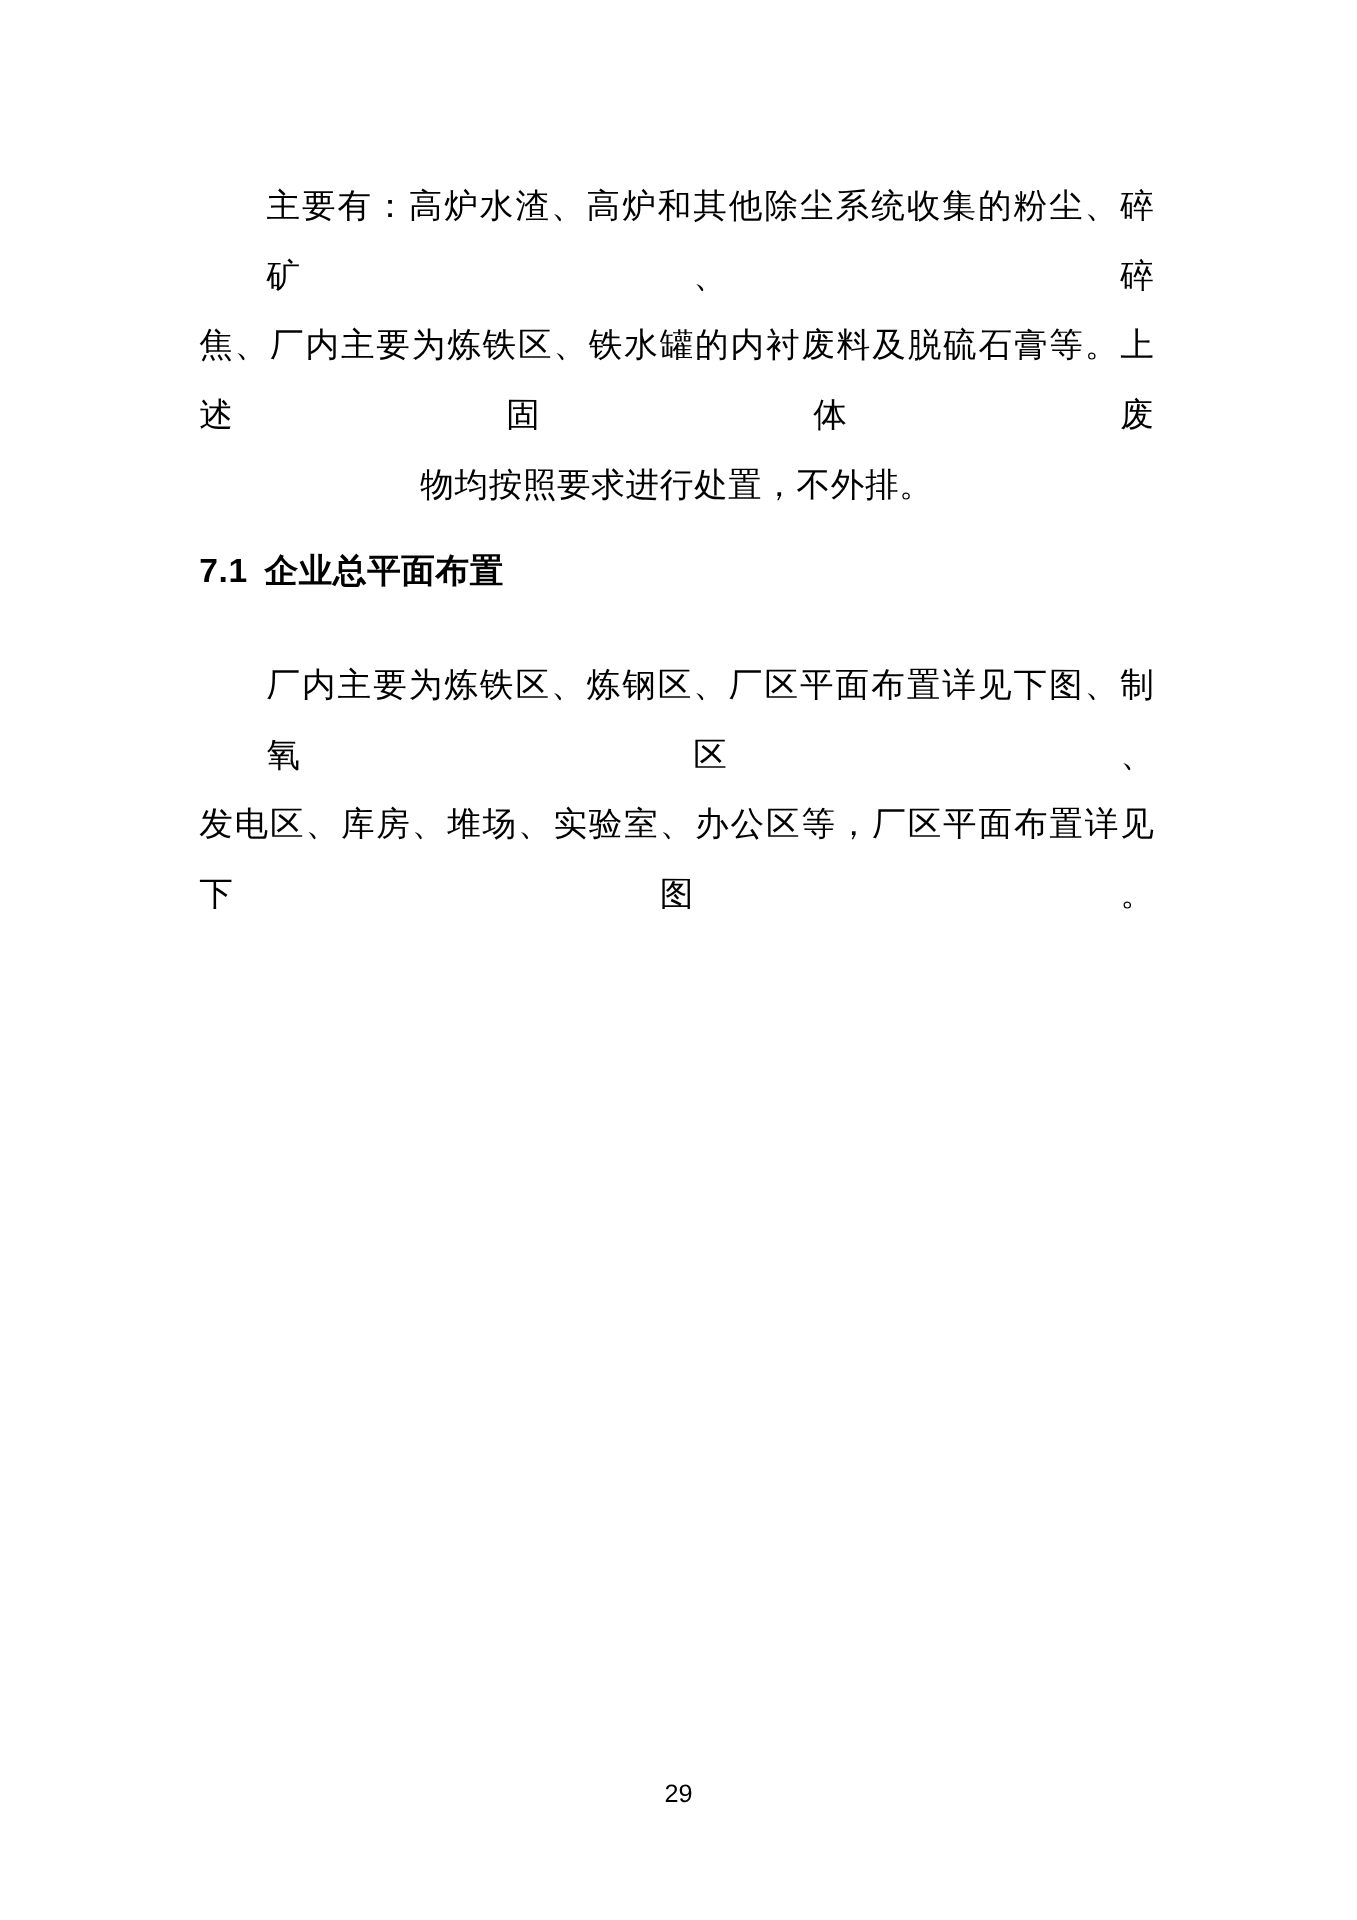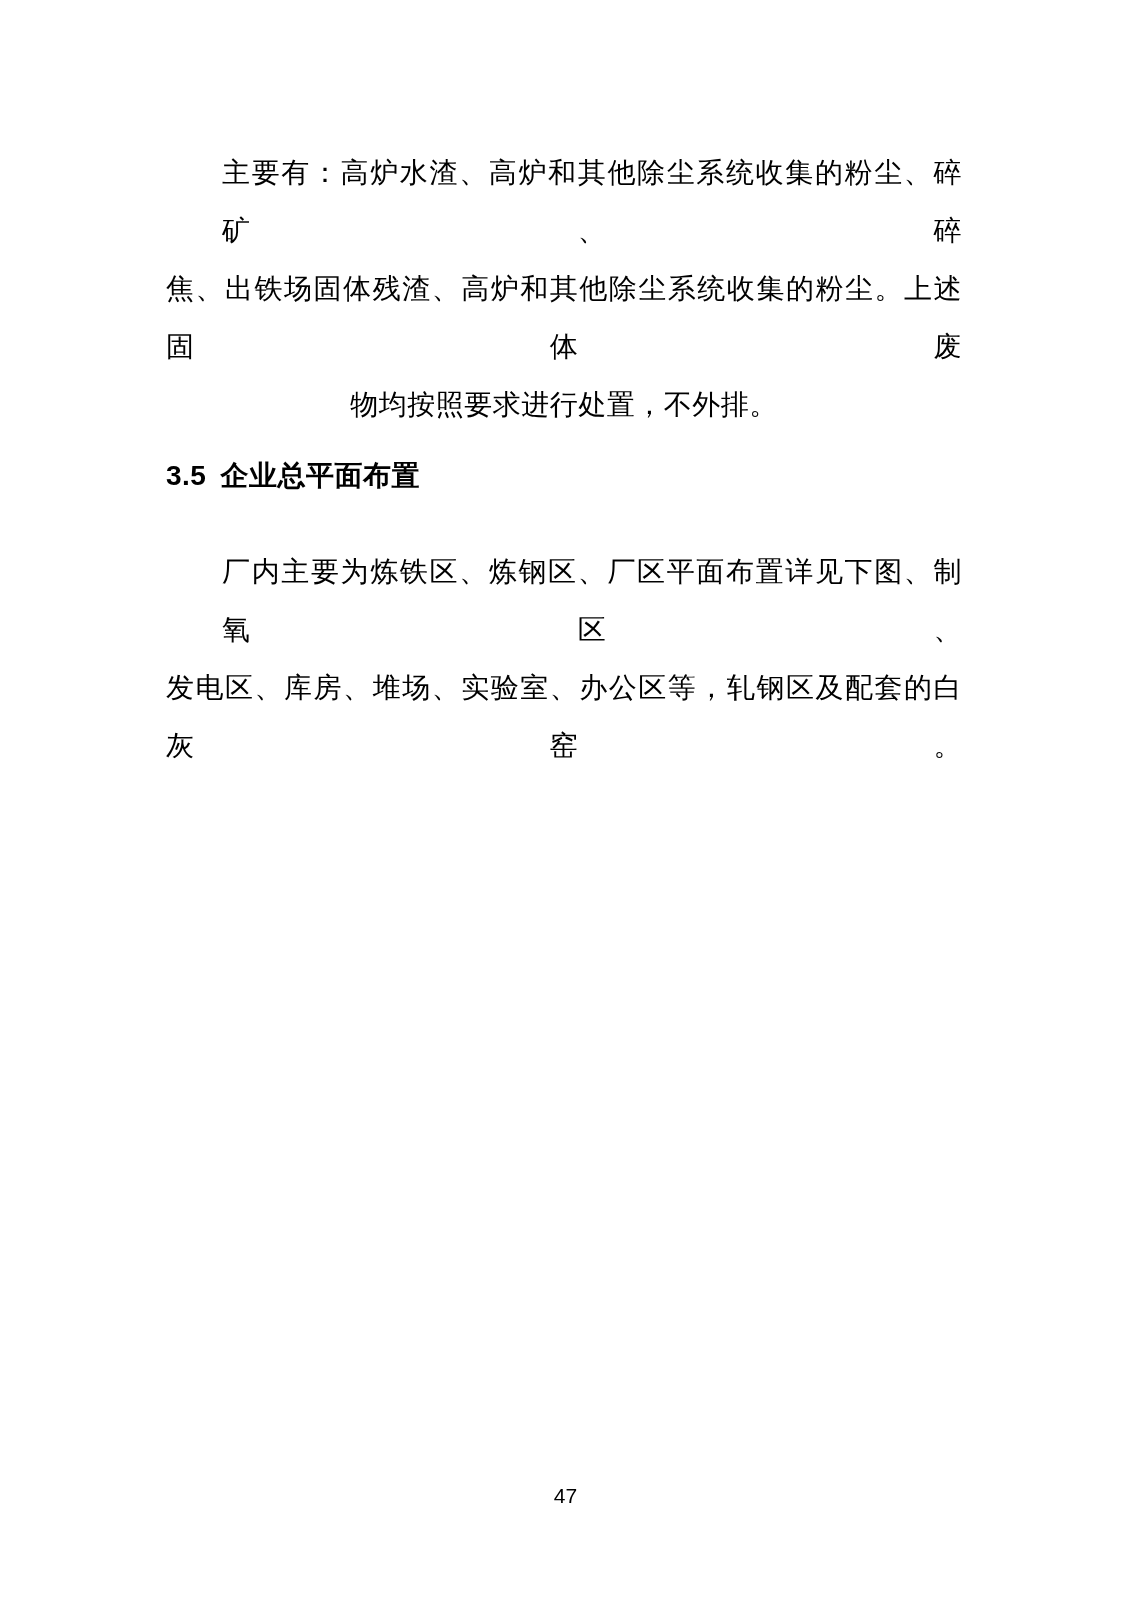--- a/index.html
+++ b/index.html
@@ -70,30 +70,30 @@
 </style>
 </head>
 <body>
 
 <div class="page">
 
   <div class="content">
 
     <p class="para">
       <span class="line justified indent">主要有：高炉水渣、高炉和其他除尘系统收集的粉尘、碎矿、碎</span>
-      <span class="line justified">焦、出铁场固体残渣、高炉和其他除尘系统收集的粉尘。上述固体废</span>
+      <span class="line justified">焦、厂内主要为炼铁区、铁水罐的内衬废料及脱硫石膏等。上述固体废</span>
       <span class="line">物均按照要求进行处置，不外排。</span>
     </p>
 
     <h2 class="section-heading">
-      <span class="num">3.5</span><span>企业总平面布置</span>
+      <span class="num">7.1</span><span>企业总平面布置</span>
     </h2>
 
     <p class="para">
       <span class="line justified indent">厂内主要为炼铁区、炼钢区、厂区平面布置详见下图、制氧区、</span>
-      <span class="line justified">发电区、库房、堆场、实验室、办公区等，轧钢区及配套的白灰窑。</span>
+      <span class="line justified">发电区、库房、堆场、实验室、办公区等，厂区平面布置详见下图。</span>
     </p>
 
   </div>
 
-  <div class="page-number">47</div>
+  <div class="page-number">29</div>
 
 </div>
 
 </body></html>

